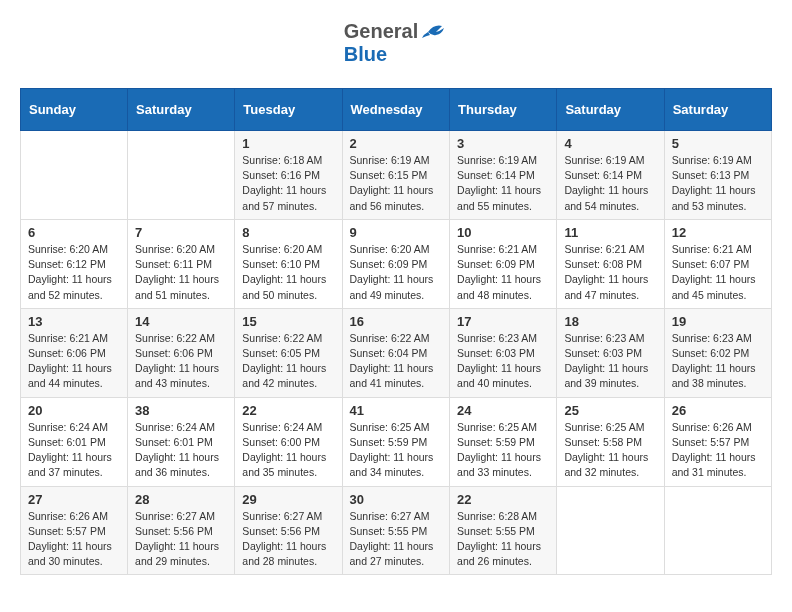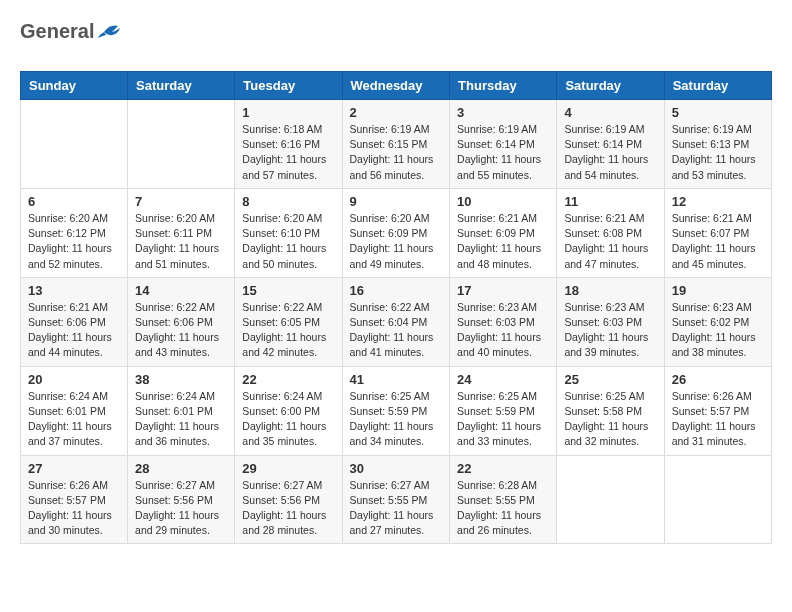--- a/index.html
+++ b/index.html
@@ -5,23 +5,23 @@
     * { box-sizing: border-box; margin: 0; padding: 0; }
     body {
       font-family: Arial, sans-serif;
       background: #fff;
       width: 792px;
       min-height: 612px;
       padding: 20px;
     }
     .header {
       display: flex;
-      justify-content: space-between;
+      justify-content: center;
       align-items: flex-start;
-      margin-bottom: 28px;
+      margin-bottom: 22px;
     }
     .title-section {
       text-align: right;
     }
     .month-title {
       font-size: 36px;
       font-weight: bold;
       color: #333;
     }
     .location-title {
@@ -31,21 +31,21 @@
     }
     .calendar {
       width: 100%;
       border-collapse: collapse;
       border: 1px solid #ccc;
     }
     .calendar th {
       background-color: #1a6bb5;
       color: #fff;
       text-align: left;
-      padding: 6px 8px;
+      padding: 13px 8px;
       font-size: 13px;
       border: 1px solid #1557a0;
     }
     .calendar td {
       vertical-align: top;
       padding: 5px 7px;
       border: 1px solid #ddd;
       font-size: 11px;
       color: #333;
       width: 108px;
@@ -85,20 +85,23 @@
 <body>
 
 <div class="header">
   <div class="logo-container">
     <div class="logo-line1">
       <span style="font-size:20px;font-weight:bold;color:#555;">General</span>
       <svg width="26" height="20" viewBox="0 0 26 20" style="margin:0 2px;">
         <path d="M8 10 Q14 2 22 4 Q18 8 16 10 Q20 9 24 6 Q22 12 16 13 Q12 14 8 10Z" fill="#1a6bb5"></path>
         <path d="M8 10 Q4 12 2 16 Q6 14 10 13" fill="#1a6bb5"></path>
       </svg>
+    </div>
+    <div>
+      <span style="font-size:20px;font-weight:bold;color:#1a6bb5;">Blue</span>
     </div>
   </div>
 </div>
 
 <table class="calendar">
   <thead>
     <tr>
       <th>Sunday</th>
       <th>Saturday</th>
       <th>Tuesday</th>

